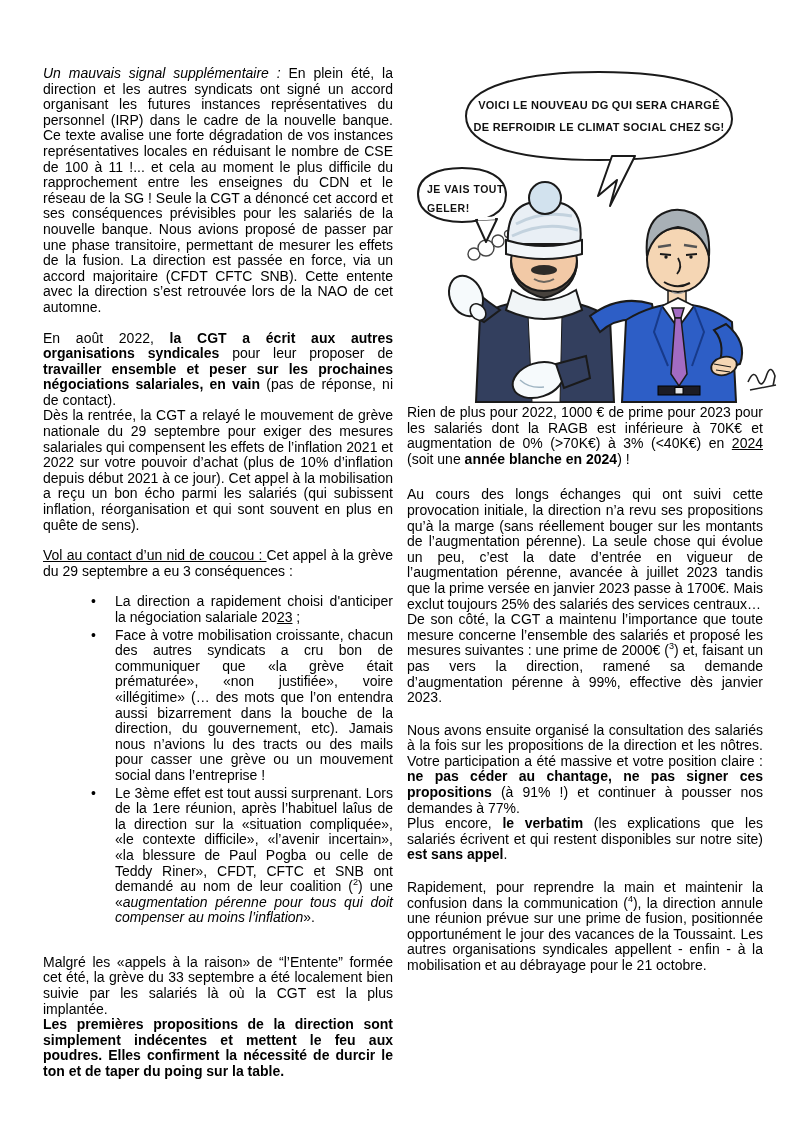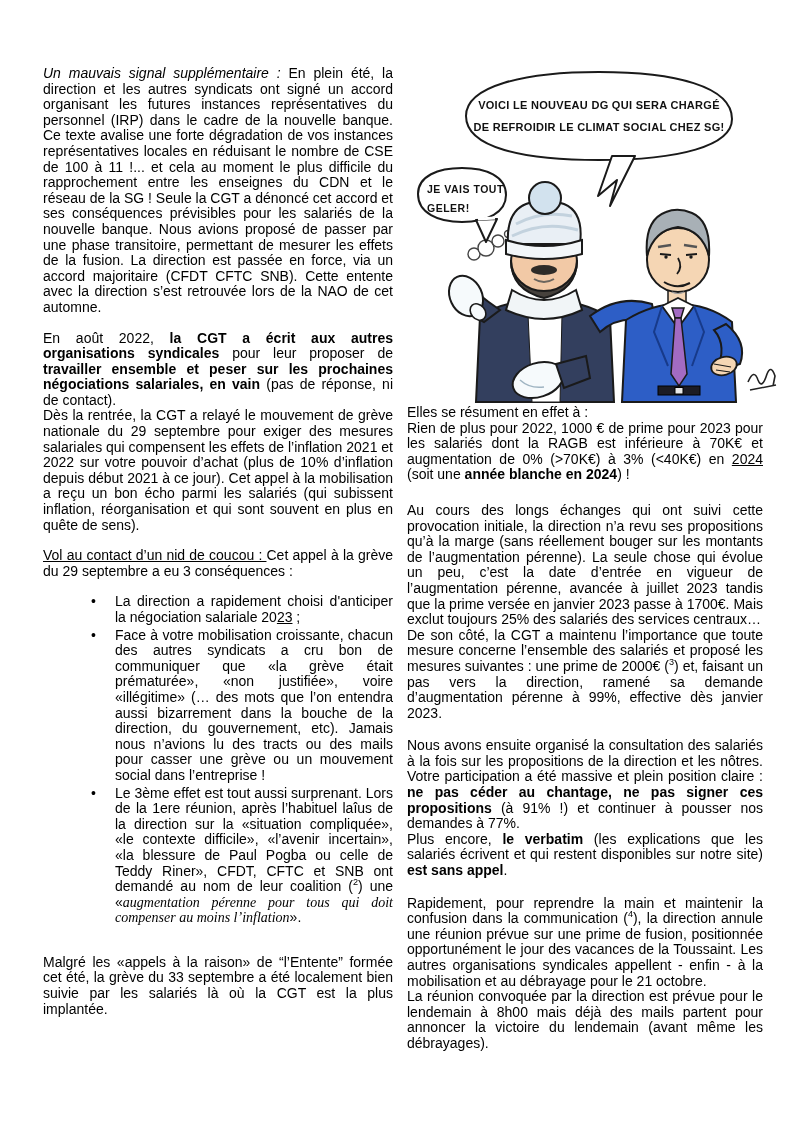--- a/index.html
+++ b/index.html
@@ -6,21 +6,21 @@
   body{width:800px;height:1131px;position:relative;overflow:hidden;
        font-family:"Liberation Sans",sans-serif;font-size:14px;line-height:15.6px;color:#000;}
   .col{position:absolute;text-align:justify;}
   .col-left{left:43px;top:66px;width:350px;}
   .col-right{left:407px;top:405px;width:356px;}
   .para{margin:0;}
   .gap-after{margin-bottom:15px;}
   .gap-after-sm{margin-bottom:17px;}
   .gap-after-md{margin-bottom:20px;}
   .seg-b{font-weight:bold;}
-  .seg-i{font-style:italic;font-family:Liberation Serif, serif;}
+  .seg-i{font-style:italic;}
   .seg-bi{font-weight:normal;font-style:italic;}
   .seg-u{text-decoration:underline;}
   sup{font-size:0.65em;line-height:0;}
   ul.bullets{list-style:none;margin:0 0 29px 0;padding:0;}
   ul.bullets li{position:relative;padding-left:72px;margin-bottom:2px;}
   ul.bullets li::before{content:"\2022";position:absolute;left:48px;}
   .cartoon{position:absolute;left:414px;top:64px;width:372px;height:340px;}
   .bubble-text{font-family:"Liberation Sans",sans-serif;font-weight:bold;fill:#111;}
   .bt-main{font-size:11px;letter-spacing:0.3px;}
   .bt-small{font-size:10.5px;letter-spacing:0.5px;}
@@ -32,20 +32,21 @@
   <div class="para gap-after"><span class="seg-bi">Un mauvais signal supplémentaire : </span><span>En plein été, la direction et les autres syndicats ont signé un accord organisant les futures instances représentatives du personnel (IRP) dans le cadre de la nouvelle banque. Ce texte avalise une forte dégradation de vos instances représentatives locales en réduisant le nombre de CSE de 100 à 11 !... et cela au moment le plus difficile du rapprochement entre les enseignes du CDN et le réseau de la SG ! Seule la CGT a dénoncé cet accord et ses conséquences prévisibles pour les salariés de la nouvelle banque. Nous avions proposé de passer par une phase transitoire, permettant de mesurer les effets de la fusion. La direction est passée en force, via un accord majoritaire (CFDT CFTC SNB).  Cette entente avec la direction s’est retrouvée lors de la NAO de cet automne.</span></div>
   <div class="para"><span>En août 2022, </span><span class="seg-b">la CGT a écrit aux autres organisations syndicales</span><span> pour leur proposer de </span><span class="seg-b">travailler ensemble et peser sur les prochaines négociations salariales, en vain</span><span> (pas de réponse, ni de contact).</span></div>
   <div class="para gap-after"><span>Dès la rentrée, la CGT a relayé le mouvement de grève nationale du 29 septembre pour exiger des mesures salariales qui compensent les effets de l’inflation 2021 et 2022 sur votre pouvoir d’achat (plus de 10% d’inflation depuis début 2021 à ce jour). Cet appel à la mobilisation a reçu un bon écho parmi les salariés (qui subissent inflation, réorganisation et qui sont souvent en plus en quête de sens).</span></div>
   <div class="para gap-after"><span class="seg-u">Vol au contact d’un nid de coucou : </span><span> Cet appel à la grève du 29 septembre a eu 3 conséquences :</span></div>
   <ul class="bullets">
     <li><span>La direction a rapidement choisi d'anticiper la négociation salariale 20</span><span class="seg-u">23</span><span> ;</span></li>
     <li><span>Face à votre mobilisation croissante, chacun des autres syndicats a cru bon de communiquer que «la grève était prématurée», «non justifiée», voire «illégitime» (… des mots que l’on entendra aussi bizarrement dans la bouche de la direction, du gouvernement, etc). Jamais nous n’avions lu des tracts ou des mails pour casser une grève ou un mouvement social dans l’entreprise !</span></li>
     <li><span>Le 3ème effet est tout aussi surprenant. Lors de la 1ere réunion, après l’habituel laîus de la direction sur la «situation compliquée», «le contexte difficile», «l’avenir incertain», «la blessure de Paul Pogba ou celle de Teddy Riner», CFDT, CFTC et SNB ont demandé au nom de leur coalition (</span><sup>2</sup><span>)  une «</span><span class="seg-i">augmentation pérenne pour tous qui doit compenser au moins l’inflation</span><span>».</span></li>
   </ul>
   <div class="para"><span>Malgré les «appels à la raison» de “l’Entente” formée cet été, la grève du 33 septembre a été localement bien suivie par les salariés là où la CGT est la plus  implantée.</span></div>
+  <div class="para"><span class="seg-b">Les premières propositions de la direction sont simplement indécentes et mettent le feu aux poudres. Elles confirment la nécessité de durcir le ton et de taper du poing sur la table.</span></div>
 </div>
 
 <div class="cartoon">
   <svg width="372" height="340" viewBox="0 0 372 340">
 
     <g fill="#ffffff" stroke="#444" stroke-width="1.4">
       <circle cx="60" cy="190" r="6"></circle>
       <circle cx="72" cy="184" r="8"></circle>
       <circle cx="84" cy="177" r="6"></circle>
       <circle cx="94" cy="170" r="3.5"></circle>
@@ -115,21 +116,19 @@
       <path d="M4,130 C4,112 24,104 48,104 C72,104 92,112 92,131 C92,148 74,158 48,158 C24,158 4,149 4,130 Z" fill="#ffffff" stroke="#1a1a1a" stroke-width="2"></path>
       <path d="M62,156 L72,178 L83,155 Z" fill="#ffffff" stroke="#1a1a1a" stroke-width="2" stroke-linejoin="round"></path>
       <path d="M64,155 L81,154 Z" stroke="#ffffff" stroke-width="3" fill="none"></path>
       <text class="bubble-text bt-small" x="13" y="129">JE VAIS TOUT</text>
       <text class="bubble-text bt-small" x="13" y="148">GELER!</text>
     </g>
   </svg>
 </div>
 
 <div class="col col-right">
-  <div class="para"><span>Elles  se résument en effet à :</span></div>
   <div class="para gap-after-md"><span>Rien de plus pour 2022, 1000 € de prime pour 2023 pour les salariés dont la RAGB est inférieure à 70K€ et augmentation de 0% (&gt;70K€) à 3% (&lt;40K€) en </span><span class="seg-u">2024</span><span> (soit une </span><span class="seg-b">année blanche en 2024</span><span>) !</span></div>
   <div class="para"><span>Au cours des longs échanges qui ont suivi cette provocation initiale, la direction n’a revu ses propositions qu’à la marge (sans réellement bouger sur les montants de l’augmentation pérenne). La seule chose qui évolue un peu, c’est la date d’entrée en vigueur de l’augmentation pérenne, avancée  à juillet 2023 tandis que la prime versée en janvier 2023 passe à 1700€. Mais exclut toujours 25% des salariés des services centraux…</span></div>
   <div class="para gap-after-sm"><span>De son côté, la CGT a maintenu l’importance que toute mesure concerne l’ensemble des salariés et proposé les mesures suivantes : une prime de 2000€ (</span><sup>3</sup><span>) et, faisant un pas vers la direction, ramené sa demande d’augmentation pérenne à 99%, effective dès  janvier 2023.</span></div>
-  <div class="para"><span>Nous avons ensuite organisé la consultation des salariés à la fois sur les propositions de la direction et les nôtres. Votre participation a été massive et plein position claire : </span><span class="seg-b">ne pas céder au chantage, ne pas signer ces propositions</span><span> (à 91% !) et continuer à pousser nos demandes à 77%.</span></div>
+  <div class="para"><span>Nous avons ensuite organisé la consultation des salariés à la fois sur les propositions de la direction et les nôtres. Votre participation a été massive et votre position claire : </span><span class="seg-b">ne pas céder au chantage, ne pas signer ces propositions</span><span> (à 91% !) et continuer à pousser nos demandes à 77%.</span></div>
   <div class="para gap-after-sm"><span>Plus encore, </span><span class="seg-b">le verbatim</span><span> (les explications que les salariés écrivent et qui restent disponibles sur notre site) </span><span class="seg-b">est sans appel</span><span>.</span></div>
   <div class="para"><span>Rapidement, pour reprendre la main et maintenir la confusion dans la communication (</span><sup>4</sup><span>), la direction annule une réunion prévue sur une prime de fusion, positionnée opportunément le jour des vacances de la Toussaint. Les autres organisations syndicales appellent - enfin -  à la mobilisation et au débrayage pour le 21 octobre.</span></div>
-  <div class="para"><span>La réunion convoquée par la direction est prévue pour le lendemain à 8h00 mais déjà des mails partent pour annoncer la victoire du lendemain (avant même les débrayages).</span></div>
 </div>
 
 </body></html>

